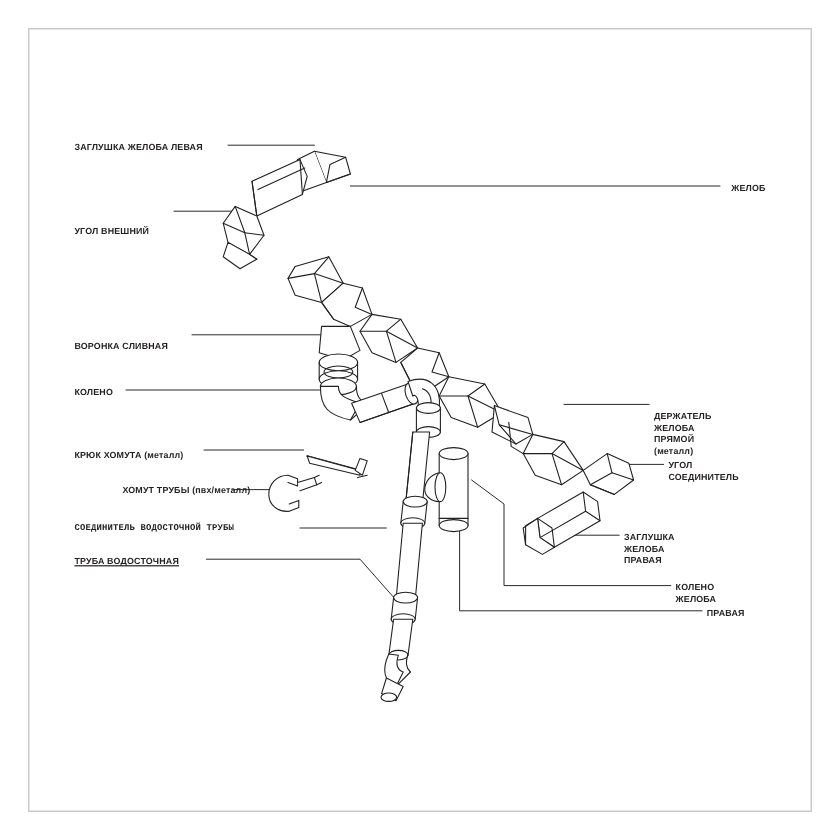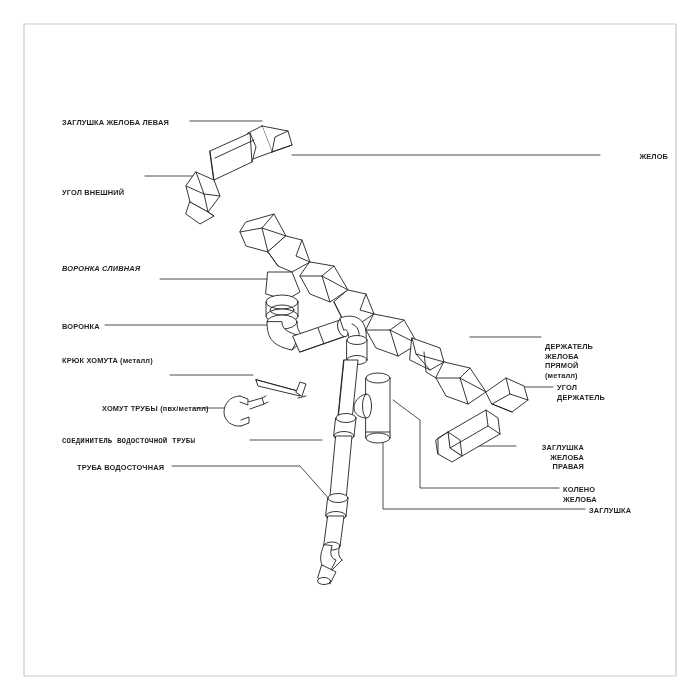--- a/index.html
+++ b/index.html
@@ -237,28 +237,28 @@
         <path d="M241 426 L249 423 L249 417 L241 420" fill="#ffffff"></path>
         <path d="M248 402 L262 398 L264 404 L250 409" fill="#ffffff"></path>
         <path d="M262 398 L266 396 M264 404 L268 402"></path>
       </g>
 
     </g>
   </svg>
 
   <div class="lbl" style="left:62px; top:118px;">ЗАГЛУШКА ЖЕЛОБА ЛЕВАЯ</div>
   <div class="lbl" style="left:62px; top:188px;">УГОЛ ВНЕШНИЙ</div>
-  <div class="lbl" style="left:62px; top:264px;font-style:italic;">ВОРОНКА СЛИВНАЯ</div>
-  <div class="lbl" style="left:62px; top:322px;">ВОРОНКА</div>
-  <div class="lbl" style="left:62px; top:356px;">КРЮК ХОМУТА (металл)</div>
+  <div class="lbl" style="left:62px; top:284px;">ВОРОНКА СЛИВНАЯ</div>
+  <div class="lbl" style="left:62px; top:322px;">КОЛЕНО</div>
+  <div class="lbl" style="left:62px; top:375px;">КРЮК ХОМУТА (металл)</div>
   <div class="lbl" style="left:62px; top:404px;margin-left:40px;">ХОМУТ ТРУБЫ (пвх/металл)</div>
   <div class="lbl" style="left:62px; top:437px;font-family:Liberation Mono, monospace;">СОЕДИНИТЕЛЬ ВОДОСТОЧНОЙ ТРУБЫ</div>
-  <div class="lbl" style="left:77px; top:463px;">ТРУБА ВОДОСТОЧНАЯ</div>
-
-  <div class="lbl right" style="left:524px; top:152px; width:144px;">ЖЕЛОБ</div>
+  <div class="lbl" style="left:62px; top:463px;text-decoration:underline;">ТРУБА ВОДОСТОЧНАЯ</div>
+
+  <div class="lbl right" style="left:494px; top:152px; width:144px;">ЖЕЛОБ</div>
   <div class="lbl" style="left:545px; top:330px;margin-top:12px;">ДЕРЖАТЕЛЬ ЖЕЛОБА
 ПРЯМОЙ (металл)</div>
-  <div class="lbl" style="left:557px; top:383px;">УГОЛ ДЕРЖАТЕЛЬ</div>
-  <div class="lbl" style="left:520px; top:443px;text-align:right;">ЗАГЛУШКА ЖЕЛОБА ПРАВАЯ</div>
+  <div class="lbl" style="left:557px; top:383px;">УГОЛ СОЕДИНИТЕЛЬ</div>
+  <div class="lbl" style="left:520px; top:443px;">ЗАГЛУШКА ЖЕЛОБА ПРАВАЯ</div>
   <div class="lbl" style="left:563px; top:485px;">КОЛЕНО ЖЕЛОБА</div>
-  <div class="lbl" style="left:589px; top:506px;">ЗАГЛУШКА</div>
+  <div class="lbl" style="left:589px; top:506px;">ПРАВАЯ</div>
 
 </div>
 
 </body></html>

